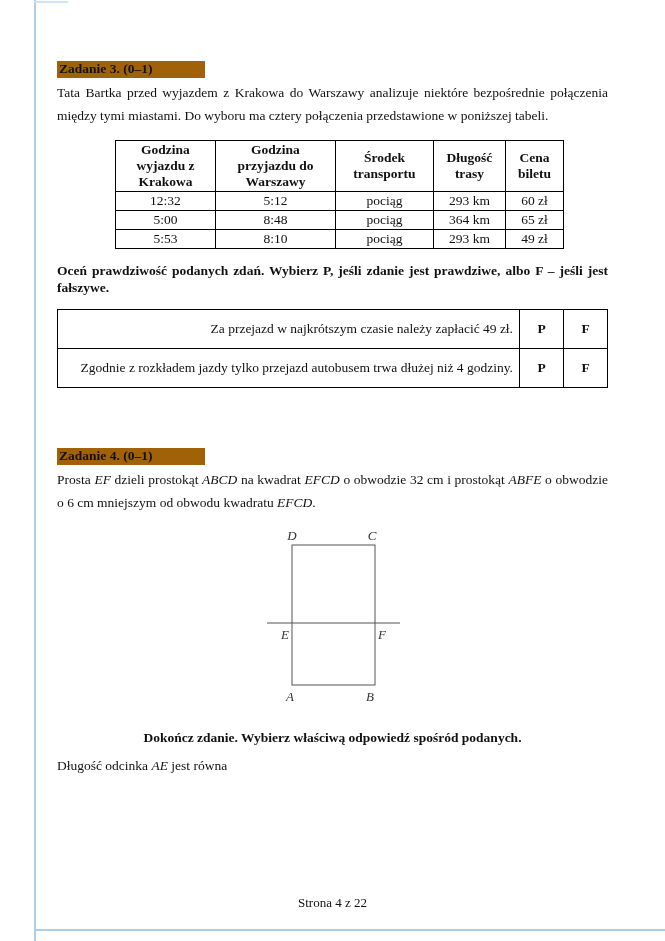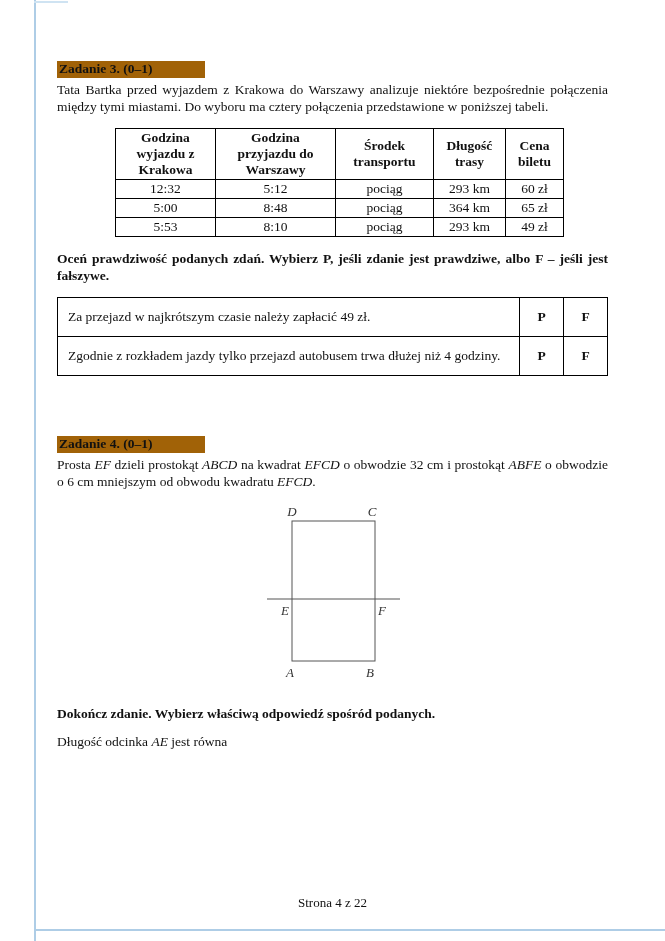--- a/index.html
+++ b/index.html
@@ -19,21 +19,21 @@
   .page { position: absolute; left: 57px; top: 61px; width: 551px; }
 
   .task-header {
     display: inline-block;
     min-width: 148px;
     background: #a16207;
     font-weight: bold;
     padding: 0 4px 1px 2px;
     margin-bottom: 3px;
   }
-  .para { text-align: justify; line-height: 17px; }
+  .para { text-align: justify; line-height: 23px; }
   .bold { font-weight: bold; }
 
   table { border-collapse: collapse; }
   .conn-table { margin: 13px 0 0 58px; }
   .conn-table th, .conn-table td {
     border: 1px solid #000;
     text-align: center;
     vertical-align: middle;
     line-height: 16px;
     padding: 1px 5px;
@@ -41,35 +41,35 @@
   .conn-table th { font-weight: bold; }
   .col-dep { width: 100px; }
   .col-arr { width: 120px; margin-top: 43px; }
   .col-mode { width: 98px; }
   .col-dist { width: 72px; }
   .col-price { width: 58px; }
 
   .instruction { margin-top: 13px; line-height: 17px; }
 
   .stmt-table { width: 100%; margin-top: 13px; }
-  .stmt-table td { border: 1px solid #000; height: 39px; vertical-align: middle; }
+  .stmt-table td { border: 1px solid #000; height: 39px; vertical-align: middle; text-align: right; }
   .stmt-table td.stmt { padding-left: 10px; padding-right: 6px; }
   .stmt-table td.pf { width: 44px; text-align: center; font-weight: bold; cursor: pointer; }
 
   .task4 { margin-top: 60px; }
 
   .figure-wrap { margin: 10px 0 0 195px; width: 220px; height: 185px; }
   .figure-wrap svg text {
     font-family: "Liberation Serif", serif;
     font-style: italic;
     font-size: 13px;
     fill: #333;
   }
 
-  .finish { margin-top: 20px; line-height: 17px; }
+  .finish { margin-top: 20px; line-height: 17px; text-align: center; }
   .question { margin-top: 11px; line-height: 17px; }
 
   .answers { display: flex; margin-top: 19px; }
   .answer { width: 137px; }
   .answer b { margin-right: 5px; }
 
   .footer {
     position: absolute;
     left: 0;
     top: 834px;

